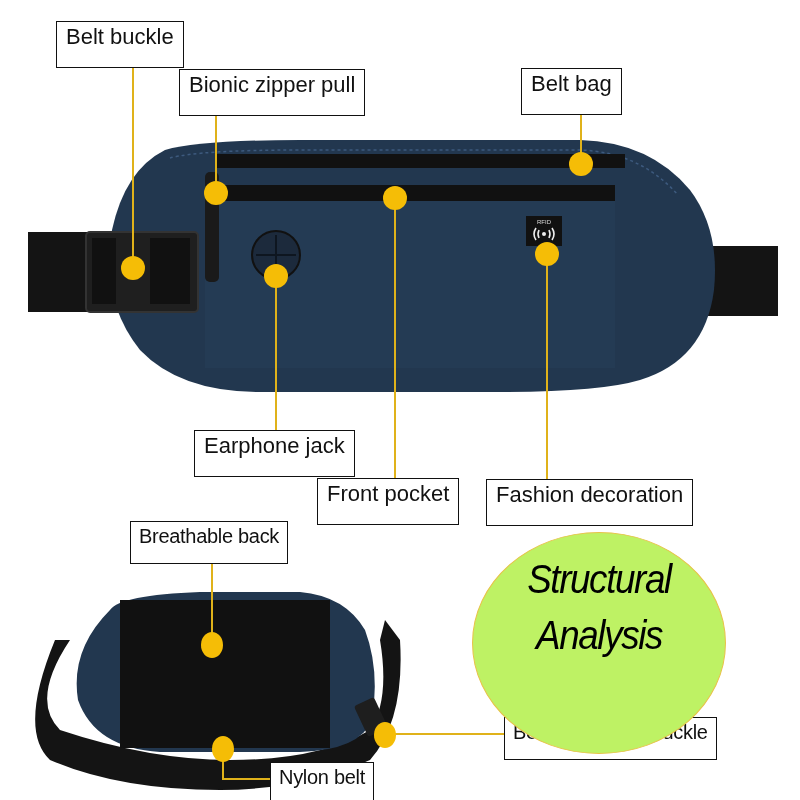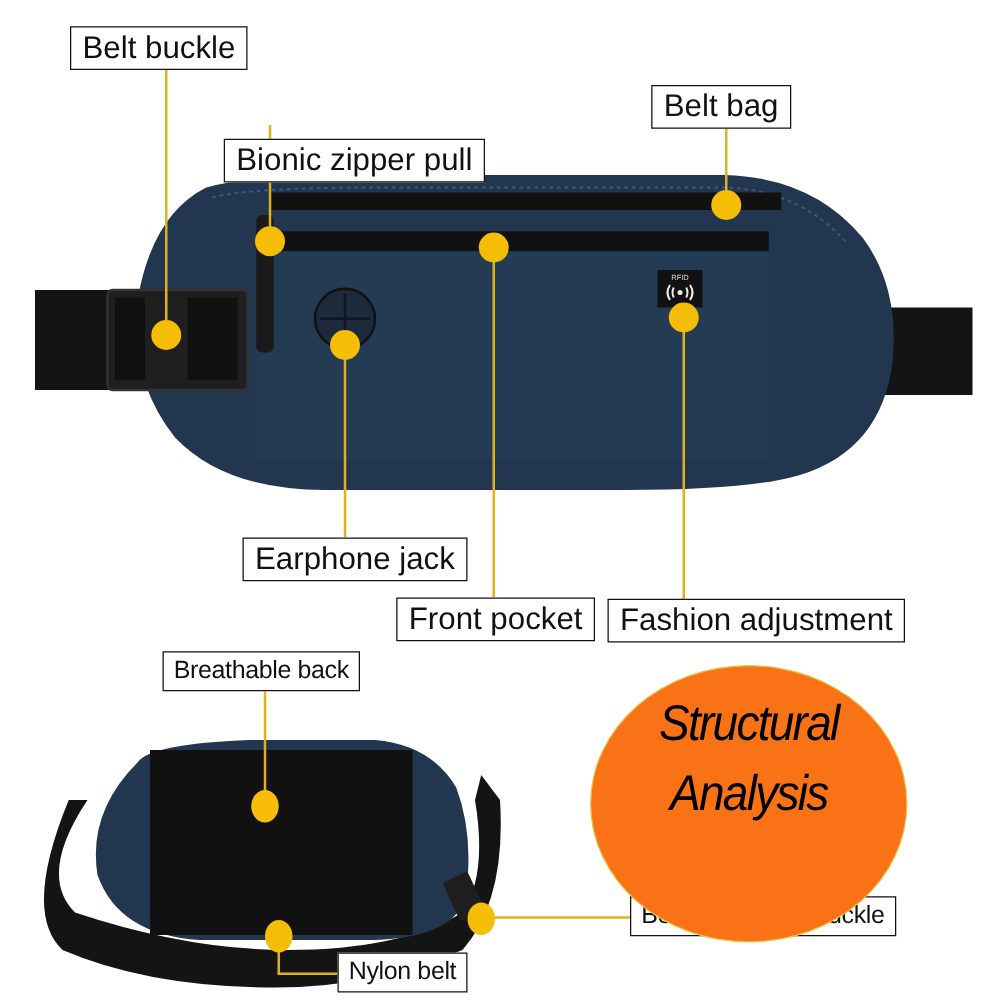--- a/index.html
+++ b/index.html
@@ -1,28 +1,28 @@
 <!DOCTYPE html>
 <html><head>
 <meta charset="utf-8">
 <style>
   html, body { margin:0; padding:0; background:#ffffff; }
   body { width:800px; height:800px; position:relative; overflow:hidden; font-family:"Liberation Sans", sans-serif; }
   .label {
     position:absolute; background:#fff; border:1.5px solid #111; color:#111;
-    font-size:25px; line-height:1; padding:4px 9px 4px 9px; white-space:nowrap;
+    font-size:22px; line-height:1; padding:4px 9px 19px 9px; white-space:nowrap;
     box-sizing:border-box;
   }
-  .label.small { font-size:20px; padding:4px 8px 6px 8px; letter-spacing:-0.3px; }
+  .label.small { font-size:20px; padding:4px 8px 17px 8px; letter-spacing:-0.3px; }
   .lead { position:absolute; background:#e0b21a; }
   .dot { position:absolute; width:24px; height:24px; border-radius:50%; background:#f5bd06; }
   svg { position:absolute; left:0; top:0; }
   .title-ellipse {
     position:absolute; left:472px; top:532px; width:254px; height:222px; border-radius:50%;
-    border:1.5px solid #e8c24a; box-sizing:border-box; background:#f97316;
+    border:1.5px solid #e8c24a; box-sizing:border-box; background:#bef264;
   }
   .title-line {
     position:absolute; left:0; width:100%; text-align:center; font-style:italic; font-weight:normal;
     font-size:40px; color:#000; letter-spacing:-1.5px; transform:scaleX(0.92);
   }
 </style>
 </head>
 <body>
 
 <svg width="800" height="800" viewBox="0 0 800 800">
@@ -82,25 +82,25 @@
 <div class="dot" style="left:204px;top:181px;"></div>
 <div class="dot" style="left:569px;top:152px;"></div>
 <div class="dot" style="left:383px;top:186px;"></div>
 <div class="dot" style="left:535px;top:242px;"></div>
 <div class="dot" style="left:264px;top:264px;"></div>
 <div class="dot" style="left:201px;top:632px;width:22px;height:26px;"></div>
 <div class="dot" style="left:374px;top:722px;width:22px;height:26px;"></div>
 <div class="dot" style="left:212px;top:736px;width:22px;height:26px;"></div>
 
 <div class="label" style="left:56px;top:21px;">Belt buckle</div>
-<div class="label" style="left:179px;top:69px;margin-top:42px;">Bionic zipper pull</div>
+<div class="label" style="left:179px;top:69px;">Bionic zipper pull</div>
 <div class="label" style="left:521px;top:68px;">Belt bag</div>
 <div class="label" style="left:194px;top:430px;text-align:center;">Earphone jack</div>
 <div class="label" style="left:317px;top:478px;text-align:right;">Front pocket</div>
-<div class="label" style="left:486px;top:479px;">Fashion adjustment</div>
+<div class="label" style="left:486px;top:479px;">Fashion decoration</div>
 
 <div class="label small" style="left:130px;top:521px;">Breathable back</div>
 <div class="label small" style="left:504px;top:717px;">Belt adjustment buckle</div>
 <div class="label small" style="left:270px;top:762px;">Nylon belt</div>
 
 <div class="title-ellipse">
   <div class="title-line" style="top:24px;">Structural</div>
   <div class="title-line" style="top:80px;">Analysis</div>
 </div>
 

